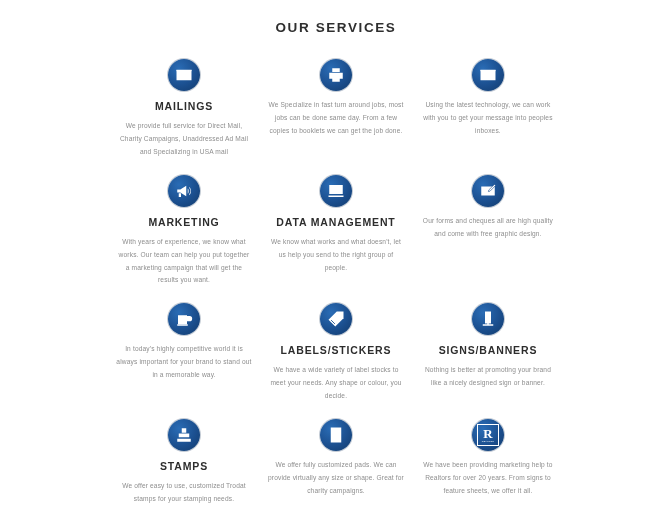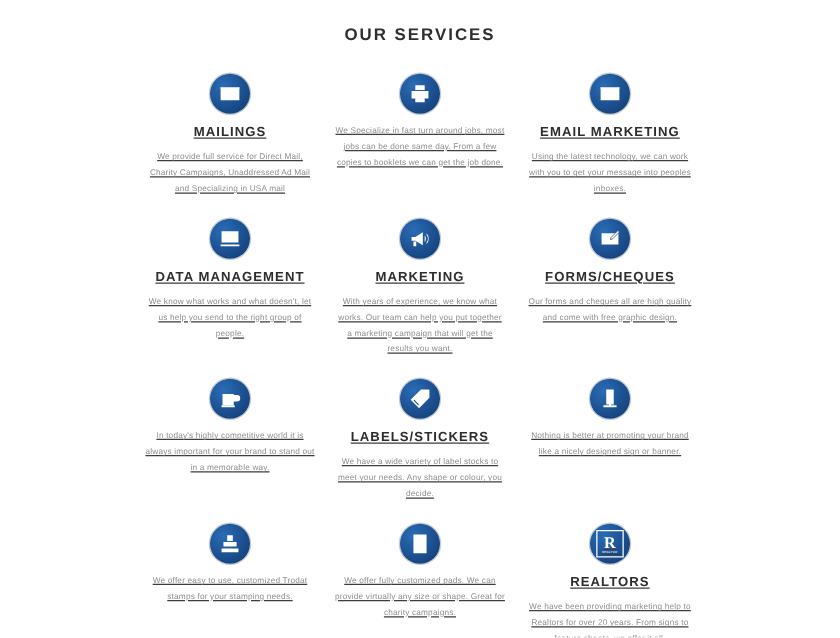--- a/index.html
+++ b/index.html
@@ -39,21 +39,20 @@
     box-sizing: border-box;
     padding: 6px 108px 0 108px;
     display: flex;
     flex-wrap: wrap;
   }
   .cell {
     width: 33.3333%;
     box-sizing: border-box;
     padding: 8px 8px 4px 8px;
     text-align: center;
-    text-decoration: underline;
   }
   .icon-wrap {
     display: flex;
     justify-content: center;
     align-items: center;
     height: 40px;
     margin-bottom: 4px;
   }
   .icon-circle {
     width: 32px;
@@ -153,22 +152,36 @@
 
     <div class="cell">
       <div class="icon-wrap">
         <div class="icon-circle">
           <svg viewBox="0 0 24 24">
               <path d="M2 5h20v14H2z" fill="#fff"></path>
               <path d="M2 5l10 7L22 5v1.6l-10 7-10-7z" fill="#1b4f8f"></path>
             </svg>
         </div>
       </div>
-      <div class="card-title">EMAIL MARKETING</div>
       <p class="card-text">Using the latest technology, we can work with you to get your message into peoples inboxes.</p>
+    </div>
+
+    <div class="cell">
+      <div class="icon-wrap">
+        <div class="icon-circle">
+          <svg viewBox="0 0 24 24">
+              <path d="M3 10h4l8-5v14l-8-5H3z" fill="#fff"></path>
+              <path d="M5 15h3v5H5z" fill="#fff"></path>
+              <path d="M17 8.5c1.6 1 1.6 6 0 7v-7z" fill="#fff"></path>
+              <path d="M19 6.5c3 2 3 9 0 11v-1.5c2-1.8 2-6.2 0-8z" fill="#fff"></path>
+            </svg>
+        </div>
+      </div>
+      <div class="card-title">MARKETING</div>
+      <p class="card-text">With years of experience, we know what works. Our team can help you put together a marketing campaign that will get the results you want.</p>
     </div>
 
     <div class="cell">
       <div class="icon-wrap">
         <div class="icon-circle">
           <svg viewBox="0 0 24 24">
               <path d="M3 4h18v12H3z" fill="#fff"></path>
               <path d="M4.6 5.6h14.8v8.8H4.6z" fill="#1b4f8f"></path>
               <path d="M7 11h2v2.4H7zm3.5-2.2h2v4.6h-2zm3.5-2h2v6.6h-2z" fill="#fff"></path>
               <path d="M2 18h20v2H2z" fill="#fff"></path>
@@ -176,42 +189,26 @@
         </div>
       </div>
       <div class="card-title">DATA MANAGEMENT</div>
       <p class="card-text">We know what works and what doesn't, let us help you send to the right group of people.</p>
     </div>
 
     <div class="cell">
       <div class="icon-wrap">
         <div class="icon-circle">
           <svg viewBox="0 0 24 24">
-              <path d="M3 10h4l8-5v14l-8-5H3z" fill="#fff"></path>
-              <path d="M5 15h3v5H5z" fill="#fff"></path>
-              <path d="M17 8.5c1.6 1 1.6 6 0 7v-7z" fill="#fff"></path>
-              <path d="M19 6.5c3 2 3 9 0 11v-1.5c2-1.8 2-6.2 0-8z" fill="#fff"></path>
-            </svg>
-        </div>
-      </div>
-      <div class="card-title">MARKETING</div>
-      <p class="card-text">With years of experience, we know what works. Our team can help you put together a marketing campaign that will get the results you want.</p>
-    </div>
-
-    <div class="cell">
-      <div class="icon-wrap">
-        <div class="icon-circle">
-          <svg viewBox="0 0 24 24">
               <path d="M3 6h18v12H3z" fill="#fff"></path>
               <path d="M5 9h7v1.3H5zm0 3h7v1.3H5zm0 3h5v1.3H5z" fill="#1b4f8f"></path>
               <path d="M20.5 3.2l1.6 1.6-7.4 7.4-2.2.6.6-2.2z" fill="#fff" stroke="#1b4f8f" stroke-width="0.8"></path>
             </svg>
         </div>
       </div>
-      <div class="card-title">FORMS/CHEQUES</div>
       <p class="card-text">Our forms and cheques all are high quality and come with free graphic design.</p>
     </div>
 
     <div class="cell">
       <div class="icon-wrap">
         <div class="icon-circle">
           <svg viewBox="0 0 24 24">
               <path d="M4 7h12v12H4z" fill="#fff"></path>
               <path d="M16 9h3.5a2.5 2.5 0 010 5H16z" fill="none" stroke="#fff" stroke-width="1.8"></path>
               <path d="M6 9h8v3H6z" fill="#1b4f8f"></path>
@@ -240,34 +237,36 @@
       <div class="icon-wrap">
         <div class="icon-circle">
           <svg viewBox="0 0 24 24">
               <path d="M8 2h8v16H8z" fill="#fff"></path>
               <path d="M9.6 4h4.8v11H9.6z" fill="#1b4f8f"></path>
               <path d="M5 19h14v2H5z" fill="#fff"></path>
               <path d="M11 17h2v3h-2z" fill="#fff"></path>
             </svg>
         </div>
       </div>
+      <div class="card-title">SIGNS/BANNERS</div>
       <p class="card-text">Nothing is better at promoting your brand like a nicely designed sign or banner.</p>
     </div>
 
     <div class="cell">
       <div class="icon-wrap">
         <div class="icon-circle">
           <svg viewBox="0 0 24 24">
               <path d="M9 3h6v6H9z" fill="#fff"></path>
               <path d="M5 10h14v5H5z" fill="#fff"></path>
               <path d="M3 17h18v4H3z" fill="#fff"></path>
               <path d="M7 11.6h10v2H7z" fill="#1b4f8f"></path>
             </svg>
         </div>
       </div>
+      <div class="card-title">STAMPS</div>
       <p class="card-text">We offer easy to use, customized Trodat stamps for your stamping needs.</p>
     </div>
 
     <div class="cell">
       <div class="icon-wrap">
         <div class="icon-circle">
           <svg viewBox="0 0 24 24">
               <path d="M5 2h14v20H5z" fill="#fff"></path>
               <path d="M7.5 6h9v1.4h-9zm0 3h9v1.4h-9zm0 3h9v1.4h-9zm0 3h6v1.4h-6z" fill="#1b4f8f"></path>
             </svg>
@@ -278,18 +277,17 @@
 
     <div class="cell">
       <div class="icon-wrap">
         <div class="icon-circle">
           <div class="realtor-badge">
             <span class="r">R</span>
             <span class="sub">REALTOR</span>
           </div>
         </div>
       </div>
-      <div class="card-title">REALTORS</div>
       <p class="card-text">We have been providing marketing help to Realtors for over 20 years. From signs to feature sheets, we offer it all.</p>
     </div>
 
   </div>
 </div>
 
 </body></html>

